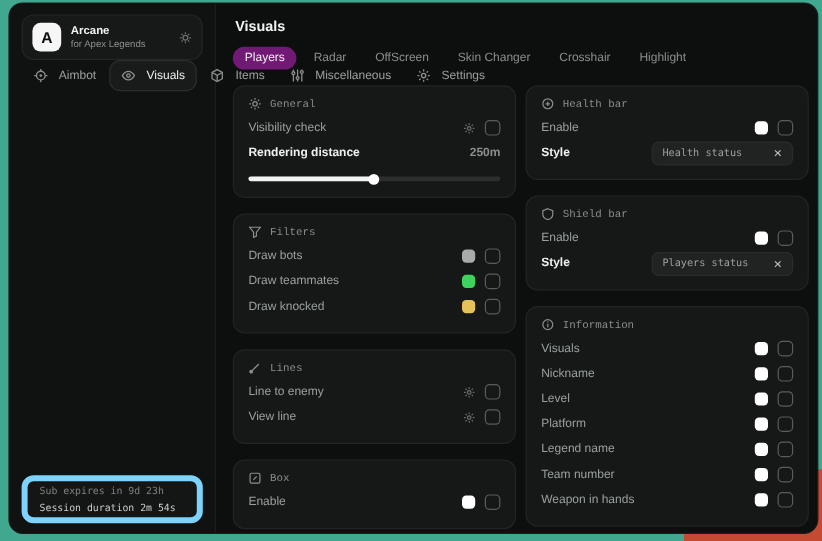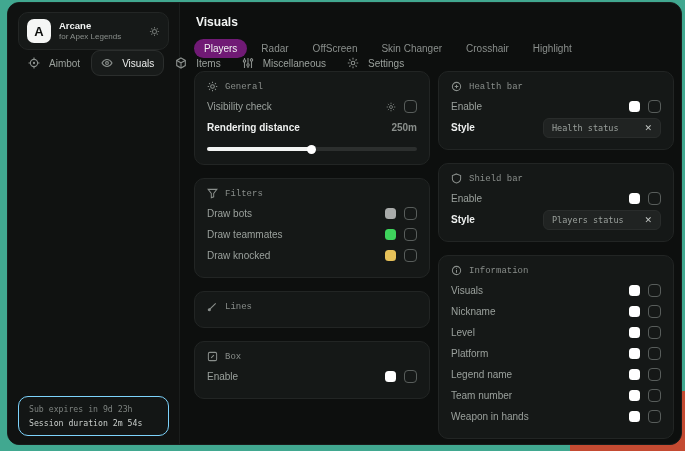--- a/index.html
+++ b/index.html
@@ -31,21 +31,21 @@
 
   .category { margin:14px 0 6px 14px; font-size:8px; color:#6f7472; letter-spacing:.4px; }
 
   .nav { padding:0 10px; display:flex; gap:1px; }
   .nav-item { height:26px; display:flex; align-items:center; gap:9px; padding:0 9px;
     border-radius:9px; color:#9aa09c; font-size:10px; border:1px solid transparent; cursor:pointer; }
   .nav-item.active { background:#181b1a; border-color:#2b2e2d; color:#eceeed; }
 
   .sidebar-footer {
     position:absolute; left:10px; right:10px; bottom:8px; height:40px;
-    background:#131615; border:1px solid #7dd3fc; border-radius:10px;
+    background:#131615; border:5px solid #7dd3fc; border-radius:10px;
     padding:6px 10px; display:flex; flex-direction:column; justify-content:center; gap:4px;
     font-family:"DejaVu Sans Mono", monospace;
   }
   .footer-line1 { color:#7d827f; font-size:8.2px; }
   .footer-line2 { color:#c9cecb; font-size:8.2px; }
 
   
   .main { flex:1; padding:12px 14px; overflow:hidden; }
   .page-title { color:#f2f4f3; font-size:12px; font-weight:bold; padding-left:2px; }
   .tabs { display:flex; gap:4px; margin-top:10px; align-items:center; }
@@ -240,20 +240,44 @@
         <div class="card">
           <div class="card-header">
             <span class="icon">
               <svg width="11" height="11" viewBox="0 0 12 12" fill="none" stroke="currentColor" stroke-width="1.2">
                 <path d="M2.5 9.5L9.5 2.5"></path>
                   <circle cx="2.5" cy="9.5" r="1.1" fill="currentColor"></circle>
               </svg>
             </span>
             <span>Lines</span>
           </div>
+          <div class="row">
+            <span class="row-label">Line to enemy</span>
+            <span class="controls">
+              <span class="icon dim-icon">
+                <svg width="10" height="10" viewBox="0 0 12 12" fill="none" stroke="currentColor" stroke-width="1.2">
+                  <circle cx="6" cy="6" r="1.8"></circle>
+                  <path d="M6 0.8v1.7M6 9.5v1.7M0.8 6h1.7M9.5 6h1.7M2.3 2.3l1.2 1.2M8.5 8.5l1.2 1.2M9.7 2.3L8.5 3.5M3.5 8.5L2.3 9.7"></path>
+                </svg>
+              </span>
+              <span class="checkbox"></span>
+            </span>
+          </div>
+          <div class="row">
+            <span class="row-label">View line</span>
+            <span class="controls">
+              <span class="icon dim-icon">
+                <svg width="10" height="10" viewBox="0 0 12 12" fill="none" stroke="currentColor" stroke-width="1.2">
+                  <circle cx="6" cy="6" r="1.8"></circle>
+                  <path d="M6 0.8v1.7M6 9.5v1.7M0.8 6h1.7M9.5 6h1.7M2.3 2.3l1.2 1.2M8.5 8.5l1.2 1.2M9.7 2.3L8.5 3.5M3.5 8.5L2.3 9.7"></path>
+                </svg>
+              </span>
+              <span class="checkbox"></span>
+            </span>
+          </div>
         </div>
 
         <div class="card">
           <div class="card-header">
             <span class="icon">
               <svg width="11" height="11" viewBox="0 0 12 12" fill="none" stroke="currentColor" stroke-width="1.1">
                 <rect x="1.5" y="1.5" width="9" height="9" rx="1.5"></rect>
                   <path d="M4.5 7.5l3-3"></path>
               </svg>
             </span>

